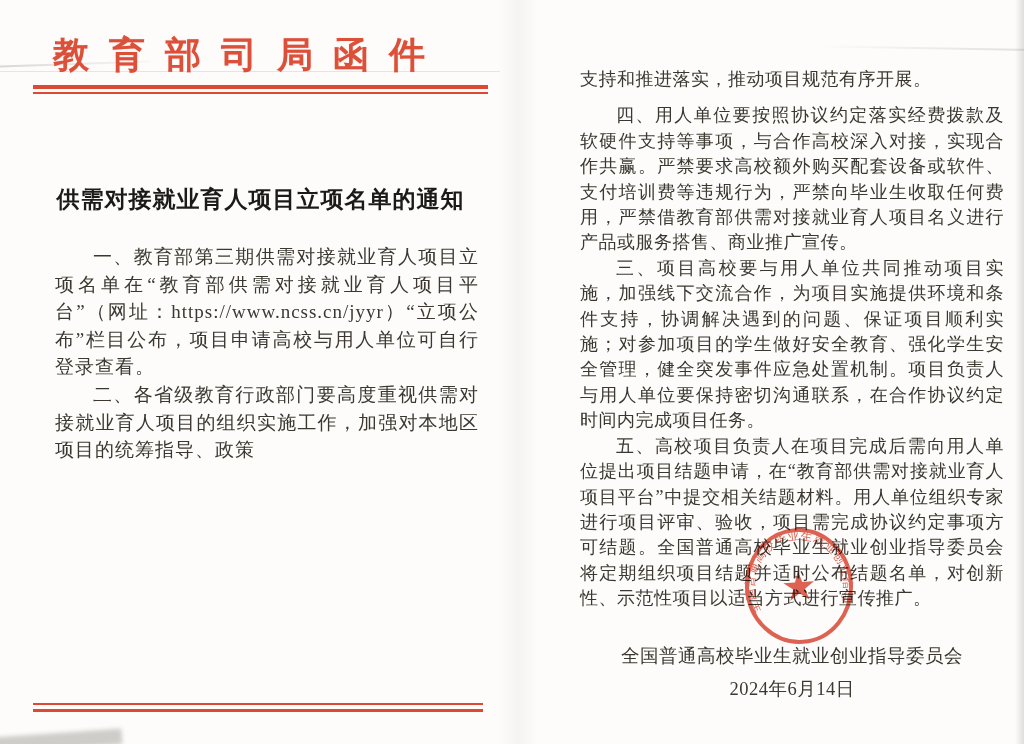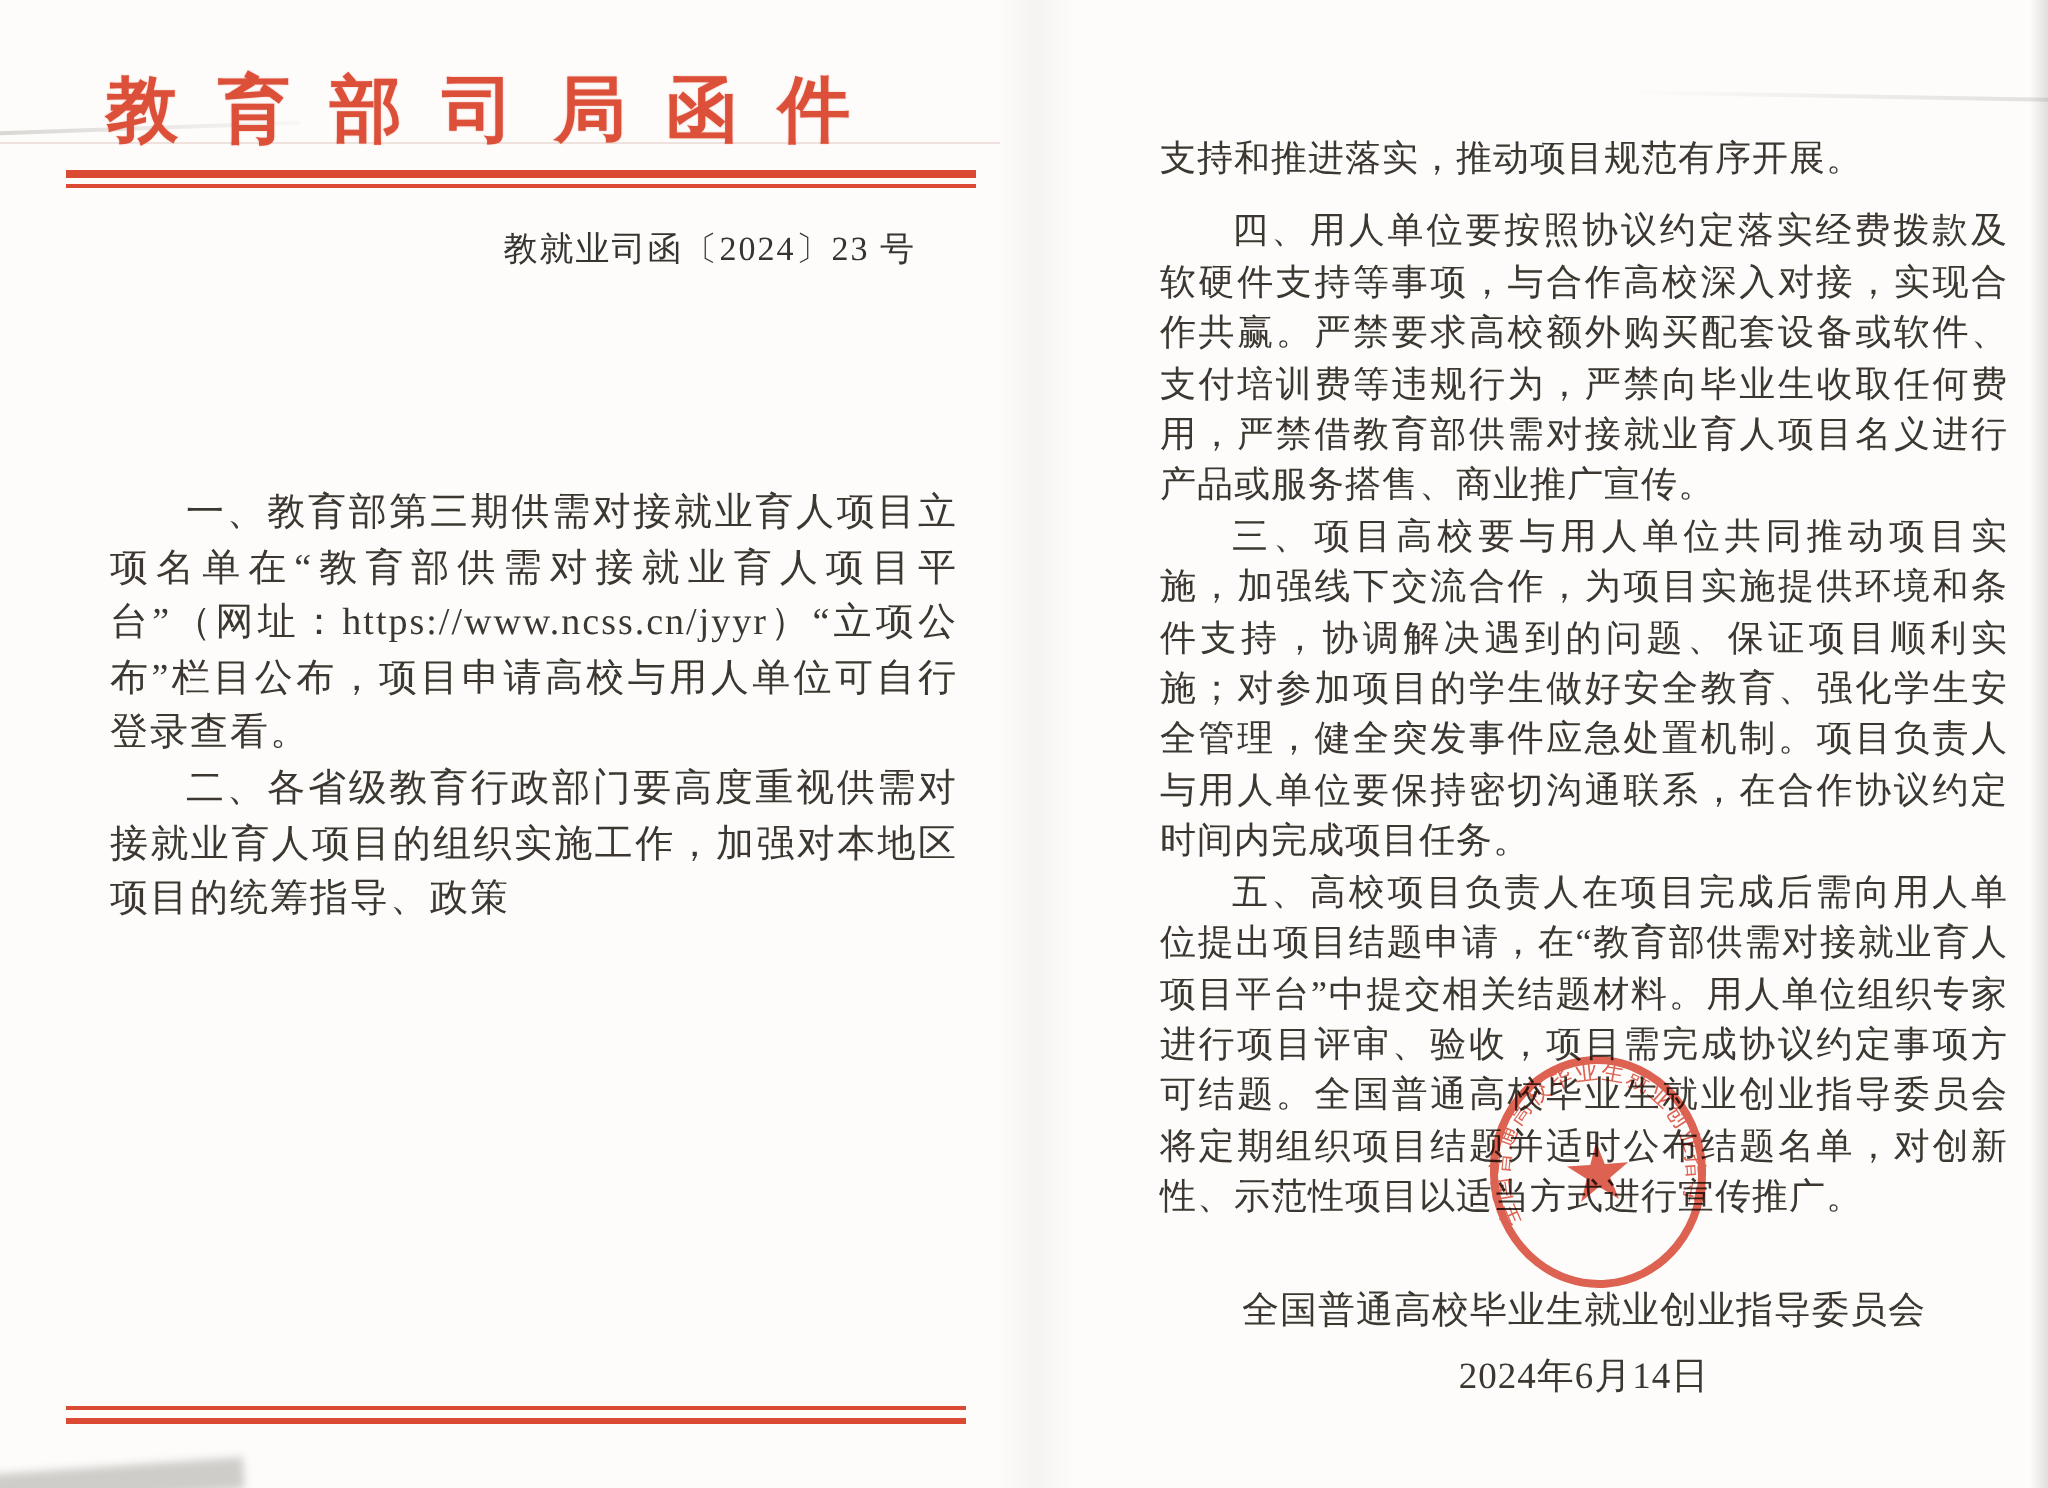--- a/index.html
+++ b/index.html
@@ -67,24 +67,24 @@
   <div class="crease-top-left"></div>
   <div class="crease-under-head"></div>
   <div class="crease-top-right"></div>
   <div class="page-gutter"></div>
   <div class="edge-right"></div>
   <div class="corner-shadow"></div>
 
   <div class="page-left">
     <div class="letterhead">教育部司局函件</div>
     <div class="rule-top"></div>
-    <div class="doc-number">教就业司函〔2024〕23 号</div>
 
     <div class="title">
       <br>
+      <span>供需对接就业育人项目立项名单的通知</span>
     </div>
 
     <div class="body-left">
       <p class="indent">一、教育部第三期供需对接就业育人项目立项名单在“教育部供需对接就业育人项目平台”（网址：https://www.ncss.cn/jyyr）“立项公布”栏目公布，项目申请高校与用人单位可自行登录查看。</p>
       <p class="indent">二、各省级教育行政部门要高度重视供需对接就业育人项目的组织实施工作，加强对本地区项目的统筹指导、政策</p>
     </div>
 
     <div class="rule-bottom"></div>
   </div>
 

